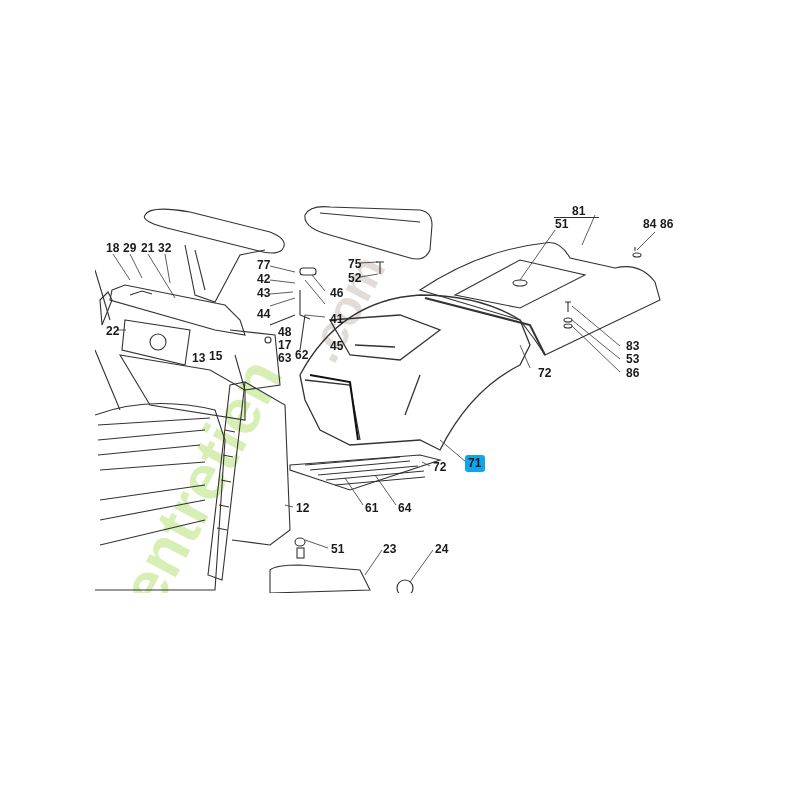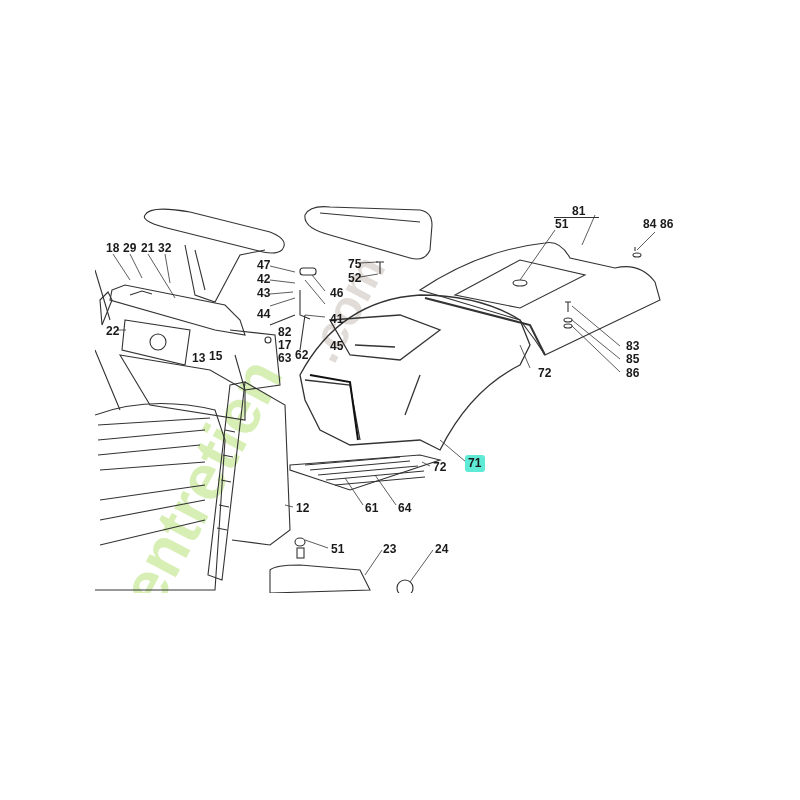--- a/index.html
+++ b/index.html
@@ -1,21 +1,21 @@
 <!DOCTYPE html>
 <html><head>
 <meta charset="utf-8">
 <style>
   html, body { margin:0; padding:0; background:#ffffff; }
   body { width:800px; height:800px; position:relative; overflow:hidden; font-family:"Liberation Sans", sans-serif; }
   #stage { position:absolute; left:0; top:0; width:800px; height:800px; }
   #diagram { position:absolute; left:95px; top:205px; width:605px; height:388px; overflow:hidden; background:#fff; }
   svg { position:absolute; left:0; top:0; }
   .lbl { position:absolute; font-size:12px; font-weight:bold; color:#1a1a1a; line-height:13px; white-space:nowrap; letter-spacing:0.2px; }
-  .hl { background:#5eead4; border-radius:3px; padding:2px 3px; }
+  .hl { background:#0ea5e9; border-radius:3px; padding:2px 3px; }
   .wm { position:absolute; font-size:64px; font-weight:bold; color:#b8e27a; opacity:0.55; transform:rotate(-62deg); transform-origin:left top; white-space:nowrap; }
   .wm2 { position:absolute; font-size:48px; font-weight:bold; color:#c9c0b8; opacity:0.55; transform:rotate(-62deg); transform-origin:left top; white-space:nowrap; }
 </style>
 </head>
 <body>
 
 <div id="stage">
   <div id="diagram">
 
     <div class="wm" style="left:10px; top:380px;">entretien</div>
@@ -119,40 +119,40 @@
       </g>
     </svg>
 
     <span class="lbl" style="left:11px; top:37px;text-align:center;">18</span>
     <span class="lbl" style="left:28px; top:37px;">29</span>
     <span class="lbl" style="left:46px; top:37px;">21</span>
     <span class="lbl" style="left:63px; top:37px;">32</span>
     <span class="lbl" style="left:11px; top:120px;">22</span>
     <span class="lbl" style="left:97px; top:147px;">13</span>
     <span class="lbl" style="left:114px; top:145px;">15</span>
-    <span class="lbl" style="left:162px; top:54px;">47</span>
+    <span class="lbl" style="left:162px; top:54px;">77</span>
     <span class="lbl" style="left:162px; top:68px;">42</span>
     <span class="lbl" style="left:162px; top:82px;">43</span>
     <span class="lbl" style="left:162px; top:95px;margin-top:8px;">44</span>
     <span class="lbl" style="left:235px; top:82px;">46</span>
     <span class="lbl" style="left:235px; top:95px;margin-top:40px;">45</span>
     <span class="lbl" style="left:235px; top:108px;">41</span>
-    <span class="lbl" style="left:183px; top:121px;">82</span>
+    <span class="lbl" style="left:183px; top:121px;">48</span>
     <span class="lbl" style="left:183px; top:134px;">17</span>
     <span class="lbl" style="left:183px; top:147px;">63</span>
     <span class="lbl" style="left:200px; top:144px;">62</span>
     <span class="lbl" style="left:253px; top:53px;">75</span>
     <span class="lbl" style="left:253px; top:67px;">52</span>
     <span class="lbl" style="left:477px; top:0px;">81</span>
     <span style="position:absolute; left:459px; top:12px; width:45px; border-top:1px solid #333;"></span>
     <span class="lbl" style="left:460px; top:13px;">51</span>
     <span class="lbl" style="left:548px; top:13px;">84</span>
     <span class="lbl" style="left:565px; top:13px;">86</span>
     <span class="lbl" style="left:531px; top:135px;">83</span>
-    <span class="lbl" style="left:531px; top:148px;">85</span>
+    <span class="lbl" style="left:531px; top:148px;">53</span>
     <span class="lbl" style="left:531px; top:162px;">86</span>
     <span class="lbl" style="left:443px; top:162px;">72</span>
     <span class="lbl" style="left:338px; top:256px;">72</span>
     <span class="lbl hl" style="left:370px; top:250px;">71</span>
     <span class="lbl" style="left:201px; top:297px;">12</span>
     <span class="lbl" style="left:270px; top:297px;">61</span>
     <span class="lbl" style="left:303px; top:297px;">64</span>
     <span class="lbl" style="left:236px; top:338px;">51</span>
     <span class="lbl" style="left:288px; top:338px;">23</span>
     <span class="lbl" style="left:340px; top:338px;">24</span>

